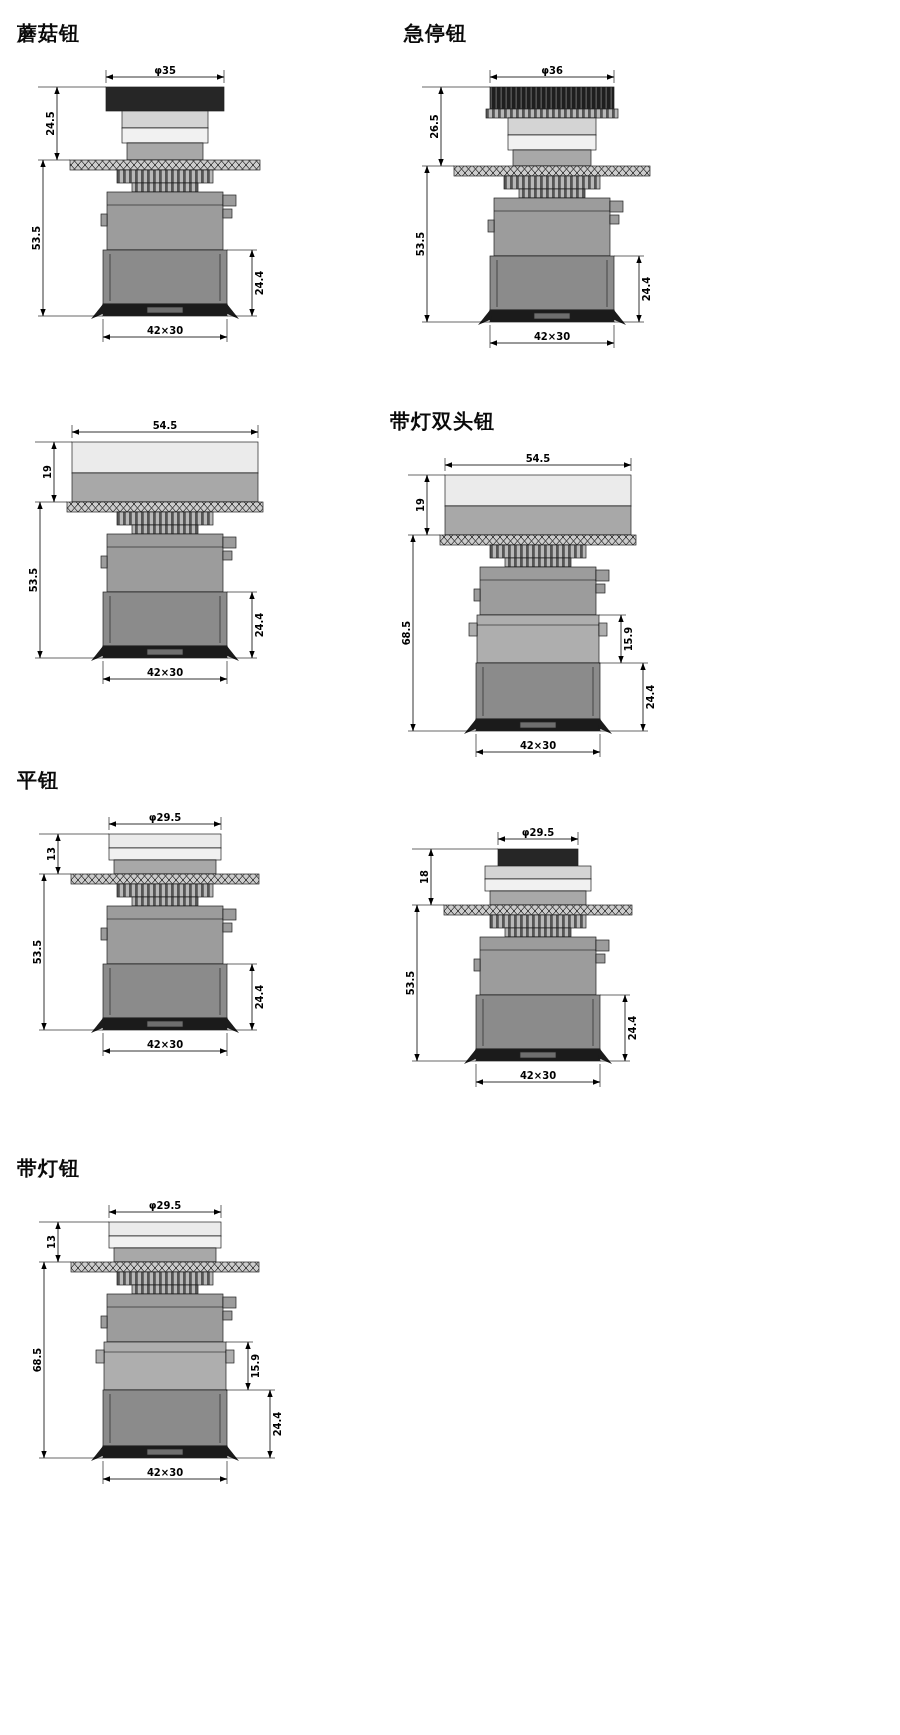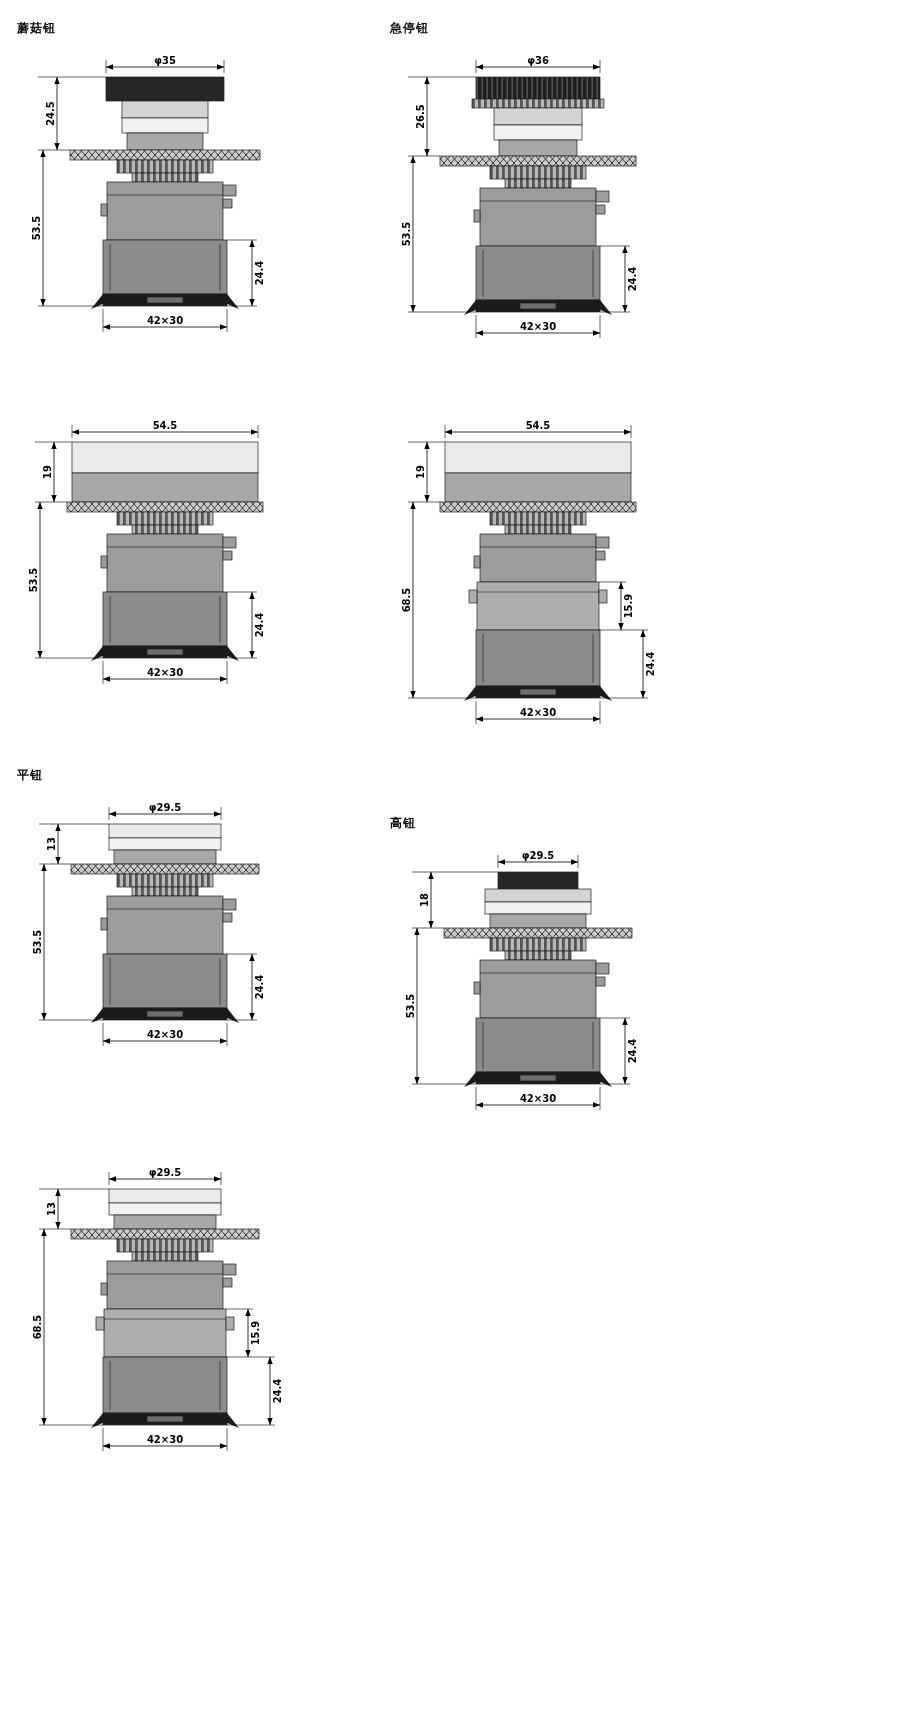--- a/index.html
+++ b/index.html
@@ -1,22 +1,22 @@
 <!DOCTYPE html>
 <html><head>
 <meta charset="utf-8">
 <style>
 *{box-sizing:border-box}
 html,body{margin:0;padding:0}
 body{width:900px;height:1735px;background:#ffffff;position:relative;font-family:"DejaVu Sans",sans-serif;overflow:hidden}
 .diagram{position:absolute}
-.diagram h3{margin:0 0 6px 2px;font-size:12px;font-weight:bold;color:#0a0a0a;letter-spacing:1px}
+.diagram h3{margin:0 0 6px 2px;font-size:20px;font-weight:bold;color:#0a0a0a;letter-spacing:1px}
 svg.draw{display:block}
 #d0{left:15px;top:20px}
-#d1{left:388px;top:20px}
+#d1{left:402px;top:20px}
 #d2{left:15px;top:408px}
 #d3{left:388px;top:408px}
 #d4{left:15px;top:767px}
 #d5{left:388px;top:815px}
 #d6{left:15px;top:1155px}
 </style>
 </head>
 <body>
 
 <svg width="0" height="0" style="position:absolute" aria-hidden="true">
@@ -190,20 +190,21 @@
       <line x1="88" y1="253" x2="88" y2="276" stroke="#000" stroke-width="0.6"></line>
       <line x1="212" y1="253" x2="212" y2="276" stroke="#000" stroke-width="0.6"></line>
       <line x1="88" y1="271" x2="212" y2="271" stroke="#000" stroke-width="0.8"></line>
       <polygon points="88,271 95,268.3 95,273.7" fill="#000"></polygon>
       <polygon points="212,271 205,268.3 205,273.7" fill="#000"></polygon>
       <text x="150" y="267.5" text-anchor="middle" font-size="10" font-family="&quot;DejaVu Sans&quot;, sans-serif" fill="#000" font-weight="bold">42×30</text>
     </svg>
 </div>
 
 <div class="diagram" id="d3">
+  <h3>带灯双头钮</h3>
   <svg class="draw" width="360" height="324" viewBox="0 0 360 324">
       <rect x="57" y="34" width="186" height="31" fill="#ebebeb" stroke="#222" stroke-width="0.7"></rect>
       <rect x="57" y="65" width="186" height="29" fill="#a8a8a8" stroke="#222" stroke-width="0.7"></rect>
       <rect x="52" y="94" width="196" height="10" fill="url(#xhatch)" stroke="#222" stroke-width="0.7"></rect>
       <rect x="102" y="104" width="96" height="13" fill="url(#teeth)" stroke="#222" stroke-width="0.7"></rect>
       <rect x="117" y="117" width="66" height="9" fill="url(#teeth)" stroke="#222" stroke-width="0.7"></rect>
       <rect x="92" y="126" width="116" height="48" fill="#9c9c9c" stroke="#222" stroke-width="0.7"></rect>
       <line x1="92" y1="139" x2="208" y2="139" stroke="#000" stroke-width="0.5"></line>
       <rect x="208" y="129" width="13" height="11" fill="#9c9c9c" stroke="#222" stroke-width="0.7"></rect>
       <rect x="208" y="143" width="9" height="9" fill="#9c9c9c" stroke="#222" stroke-width="0.7"></rect>
@@ -303,21 +304,20 @@
       <line x1="88" y1="233" x2="88" y2="256" stroke="#000" stroke-width="0.6"></line>
       <line x1="212" y1="233" x2="212" y2="256" stroke="#000" stroke-width="0.6"></line>
       <line x1="88" y1="251" x2="212" y2="251" stroke="#000" stroke-width="0.8"></line>
       <polygon points="88,251 95,248.3 95,253.7" fill="#000"></polygon>
       <polygon points="212,251 205,248.3 205,253.7" fill="#000"></polygon>
       <text x="150" y="247.5" text-anchor="middle" font-size="10" font-family="&quot;DejaVu Sans&quot;, sans-serif" fill="#000" font-weight="bold">42×30</text>
     </svg>
 </div>
 
 <div class="diagram" id="d5">
-  <h3>高钮</h3>
   <svg class="draw" width="360" height="280" viewBox="0 0 360 280">
       <rect x="110" y="34" width="80" height="17" fill="#262626" stroke="#222" stroke-width="0.7"></rect>
       <rect x="97" y="51" width="106" height="13" fill="#d4d4d4" stroke="#222" stroke-width="0.7"></rect>
       <rect x="97" y="64" width="106" height="12" fill="#f1f1f1" stroke="#222" stroke-width="0.7"></rect>
       <rect x="102" y="76" width="96" height="14" fill="#a8a8a8" stroke="#222" stroke-width="0.7"></rect>
       <rect x="56" y="90" width="188" height="10" fill="url(#xhatch)" stroke="#222" stroke-width="0.7"></rect>
       <rect x="102" y="100" width="96" height="13" fill="url(#teeth)" stroke="#222" stroke-width="0.7"></rect>
       <rect x="117" y="113" width="66" height="9" fill="url(#teeth)" stroke="#222" stroke-width="0.7"></rect>
       <rect x="92" y="122" width="116" height="58" fill="#9c9c9c" stroke="#222" stroke-width="0.7"></rect>
       <line x1="92" y1="135" x2="208" y2="135" stroke="#000" stroke-width="0.5"></line>
@@ -357,20 +357,21 @@
       <line x1="88" y1="249" x2="88" y2="272" stroke="#000" stroke-width="0.6"></line>
       <line x1="212" y1="249" x2="212" y2="272" stroke="#000" stroke-width="0.6"></line>
       <line x1="88" y1="267" x2="212" y2="267" stroke="#000" stroke-width="0.8"></line>
       <polygon points="88,267 95,264.3 95,269.7" fill="#000"></polygon>
       <polygon points="212,267 205,264.3 205,269.7" fill="#000"></polygon>
       <text x="150" y="263.5" text-anchor="middle" font-size="10" font-family="&quot;DejaVu Sans&quot;, sans-serif" fill="#000" font-weight="bold">42×30</text>
     </svg>
 </div>
 
 <div class="diagram" id="d6">
+  <h3>带灯钮</h3>
   <svg class="draw" width="360" height="304" viewBox="0 0 360 304">
       <rect x="94" y="34" width="112" height="14" fill="#ebebeb" stroke="#222" stroke-width="0.7"></rect>
       <rect x="94" y="48" width="112" height="12" fill="#f1f1f1" stroke="#222" stroke-width="0.7"></rect>
       <rect x="99" y="60" width="102" height="14" fill="#a8a8a8" stroke="#222" stroke-width="0.7"></rect>
       <rect x="56" y="74" width="188" height="10" fill="url(#xhatch)" stroke="#222" stroke-width="0.7"></rect>
       <rect x="102" y="84" width="96" height="13" fill="url(#teeth)" stroke="#222" stroke-width="0.7"></rect>
       <rect x="117" y="97" width="66" height="9" fill="url(#teeth)" stroke="#222" stroke-width="0.7"></rect>
       <rect x="92" y="106" width="116" height="48" fill="#9c9c9c" stroke="#222" stroke-width="0.7"></rect>
       <line x1="92" y1="119" x2="208" y2="119" stroke="#000" stroke-width="0.5"></line>
       <rect x="208" y="109" width="13" height="11" fill="#9c9c9c" stroke="#222" stroke-width="0.7"></rect>

